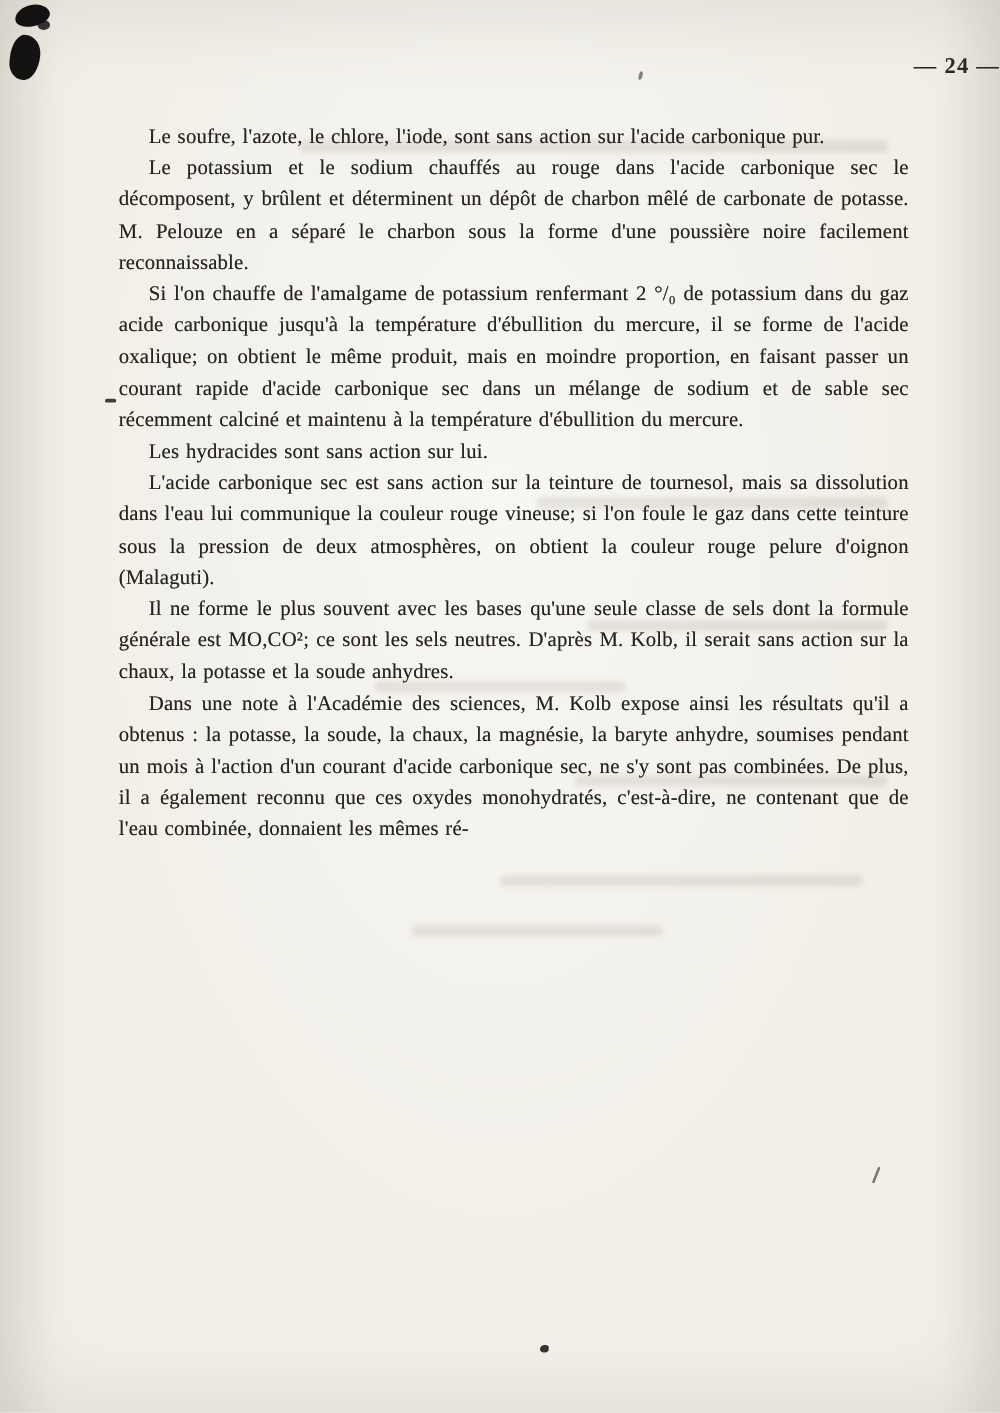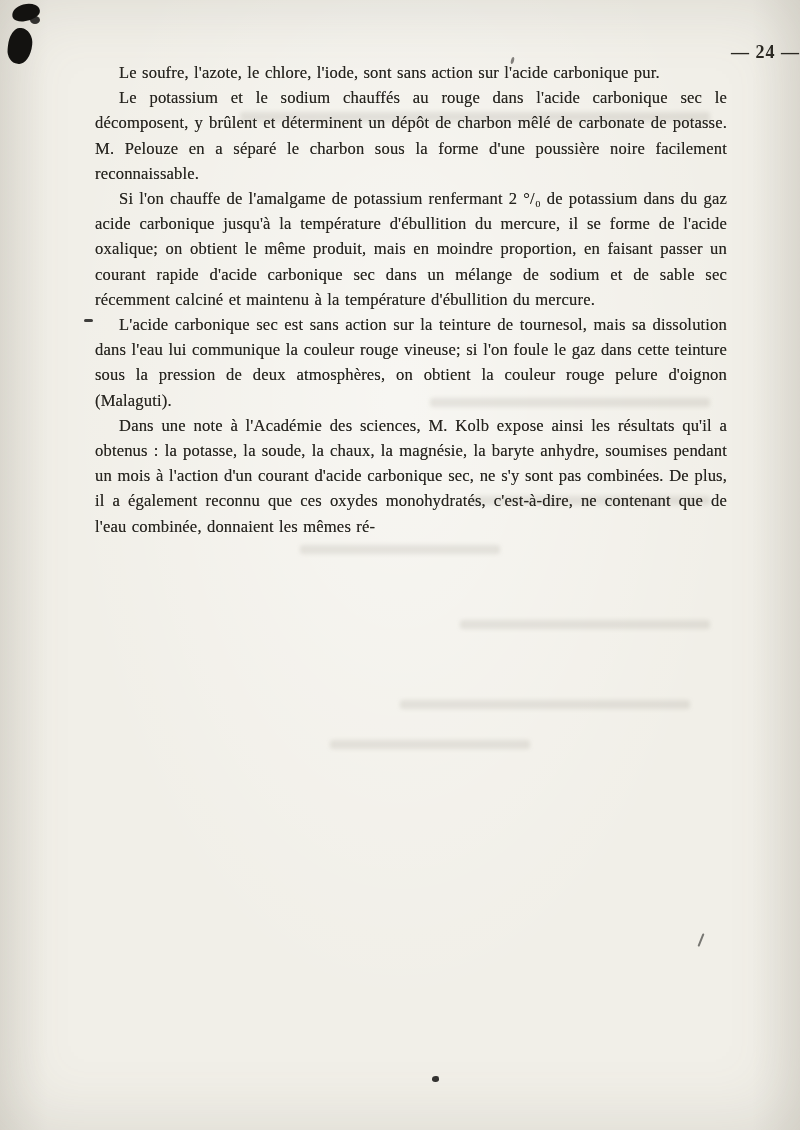--- a/index.html
+++ b/index.html
@@ -26,21 +26,21 @@
     left: 0;
     width: 100%;
     text-align: right;
     font-size: 18px;
     font-weight: bold;
     letter-spacing: 1px;
     color: #2a2822;
   }
   .text-block {
     position: absolute;
-    top: 60px;
+    top: 96px;
     left: 95px;
     width: 632px;
   }
   .text-block p {
     margin: 0;
     text-indent: 24px;
     text-align: justify;
     font-size: 16.6px;
     line-height: 25.2px;
     letter-spacing: 0.15px;
@@ -94,17 +94,19 @@
   <div class="bleed b5"></div>
   <div class="bleed b6"></div>
   <div class="bleed b7"></div>
 
   <div class="page-number">— 24 —</div>
 
   <div class="text-block">
     <p>Le soufre, l'azote, le chlore, l'iode, sont sans action sur l'acide carbonique pur.</p>
     <p>Le potassium et le sodium chauffés au rouge dans l'acide carbonique sec le décomposent, y brûlent et déterminent un dépôt de charbon mêlé de carbonate de potasse. M. Pelouze en a séparé le charbon sous la forme d'une poussière noire facilement reconnaissable.</p>
     <p>Si l'on chauffe de l'amalgame de potassium renfermant 2 °/₀ de potassium dans du gaz acide carbonique jusqu'à la température d'ébullition du mercure, il se forme de l'acide oxalique; on obtient le même produit, mais en moindre proportion, en faisant passer un courant rapide d'acide carbonique sec dans un mélange de sodium et de sable sec récemment calciné et maintenu à la température d'ébullition du mercure.</p>
+    <p>Les hydracides sont sans action sur lui.</p>
     <p>L'acide carbonique sec est sans action sur la teinture de tournesol, mais sa dissolution dans l'eau lui communique la couleur rouge vineuse; si l'on foule le gaz dans cette teinture sous la pression de deux atmosphères, on obtient la couleur rouge pelure d'oignon (Malaguti).</p>
+    <p>Il ne forme le plus souvent avec les bases qu'une seule classe de sels dont la formule générale est MO,CO²; ce sont les sels neutres. D'après M. Kolb, il serait sans action sur la chaux, la potasse et la soude anhydres.</p>
     <p>Dans une note à l'Académie des sciences, M. Kolb expose ainsi les résultats qu'il a obtenus : la potasse, la soude, la chaux, la magnésie, la baryte anhydre, soumises pendant un mois à l'action d'un courant d'acide carbonique sec, ne s'y sont pas combinées. De plus, il a également reconnu que ces oxydes monohydratés, c'est-à-dire, ne contenant que de l'eau combinée, donnaient les mêmes ré-</p>
   </div>
 
 </div>
 
 </body></html>

